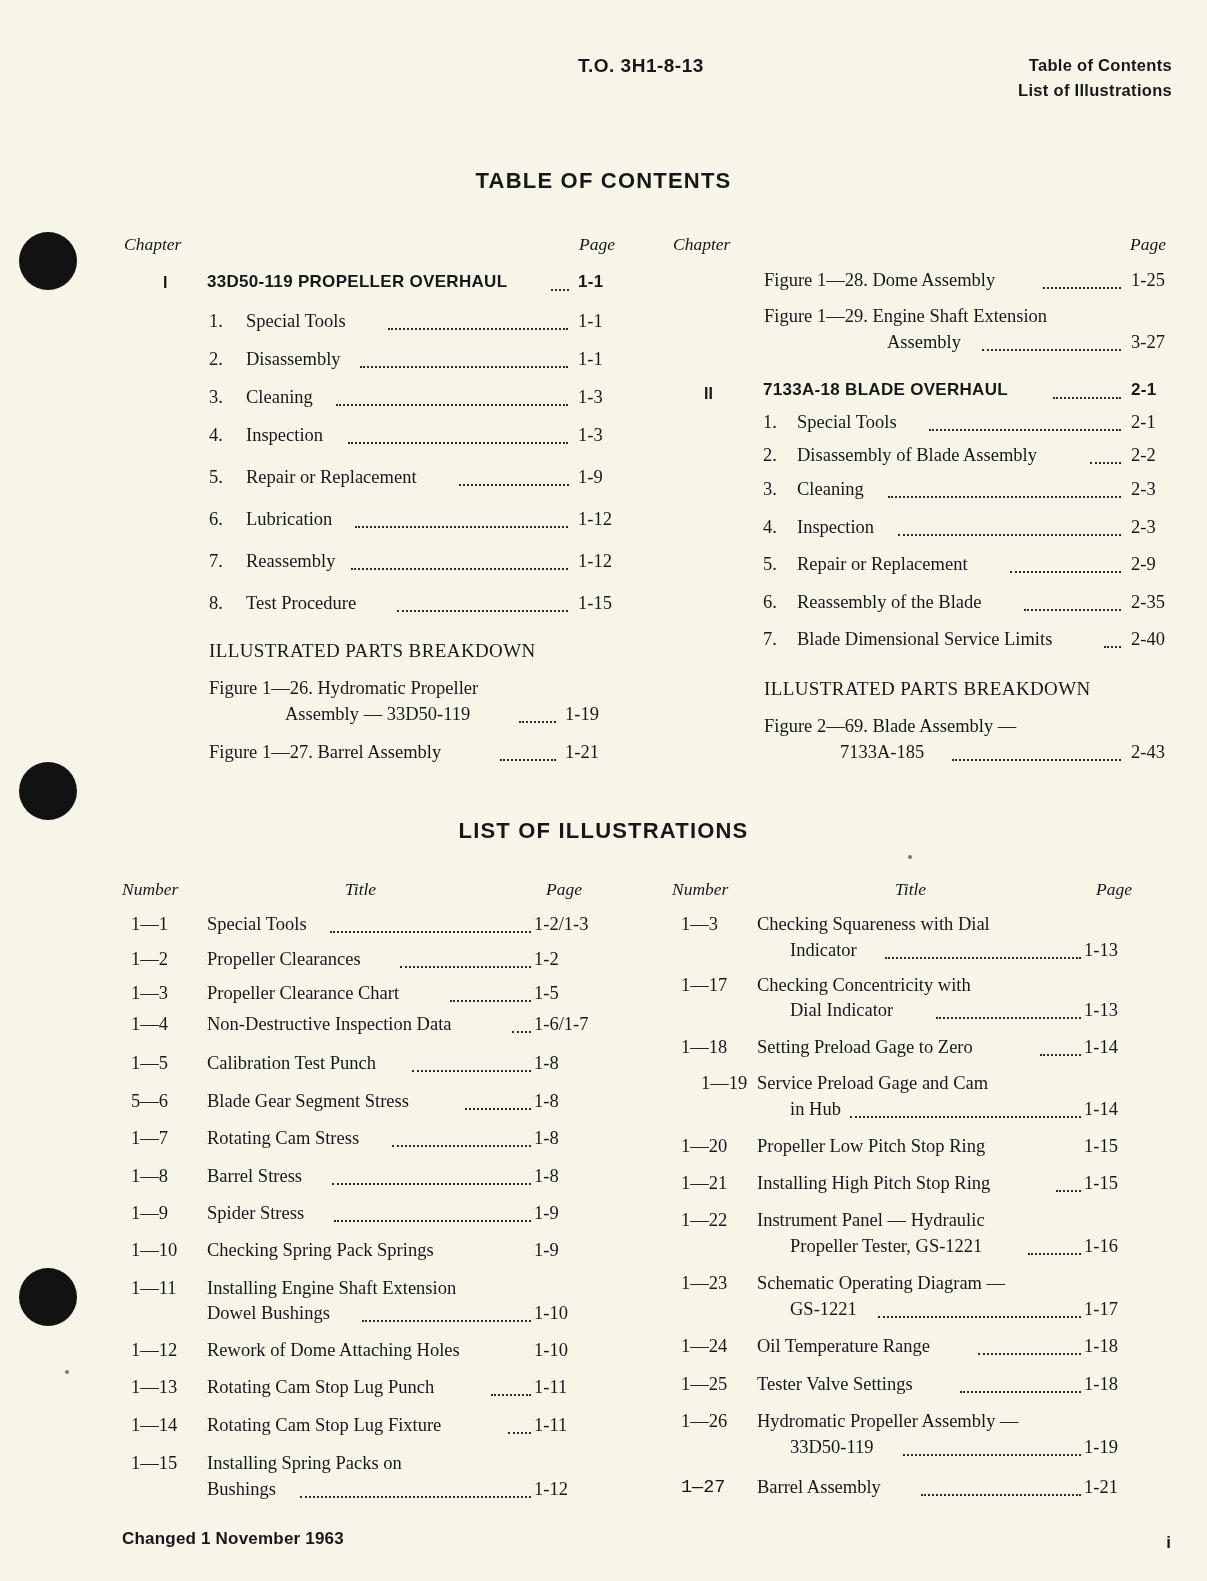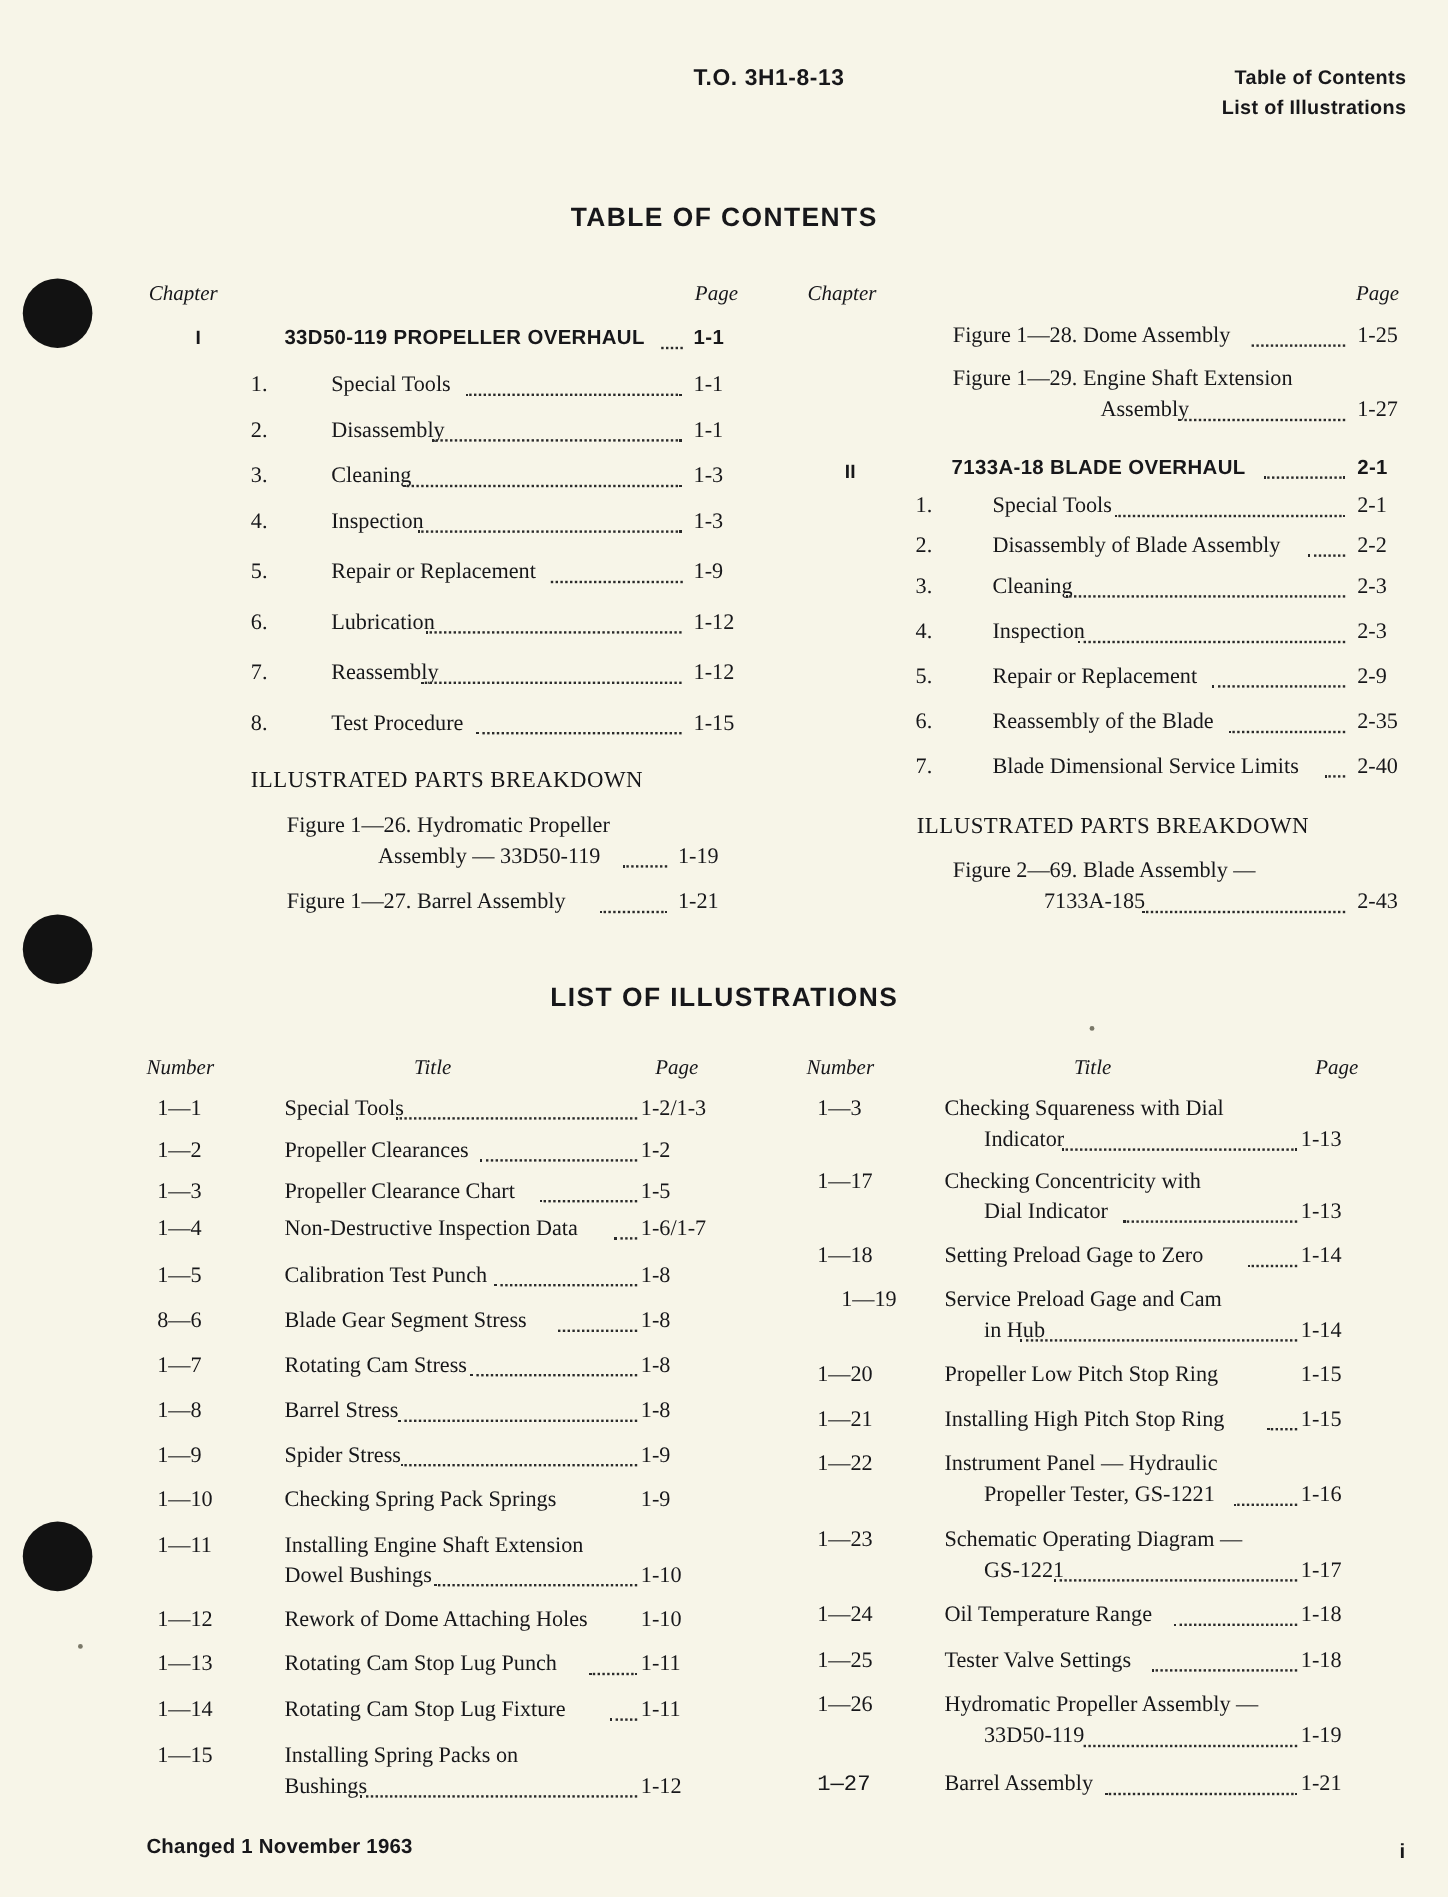--- a/index.html
+++ b/index.html
@@ -83,21 +83,20 @@
     line-height: 1.15;
     white-space: nowrap;
   }
   .row .num {
     position: absolute;
     text-align: left;
   }
   .row .txt {
     position: absolute;
     white-space: nowrap;
-    margin-left: 30px;
   }
   .row .pg {
     position: absolute;
     text-align: left;
   }
   .dots {
     position: absolute;
     border-bottom: 2.5px dotted #2a2a2a;
     height: 0;
   }
@@ -244,21 +243,21 @@
     <span class="txt" style="left:764px;">Figure 1—28. Dome Assembly</span>
     <span class="dots" style="left:1043px; top:17px; width:78px;"></span>
     <span class="pg" style="left:1131px;">1-25</span>
   </div>
   <div class="row" style="left:0; top:306px;">
     <span class="txt" style="left:764px;">Figure 1—29. Engine Shaft Extension</span>
   </div>
   <div class="row" style="left:0; top:332px;">
     <span class="txt" style="left:887px;">Assembly</span>
     <span class="dots" style="left:982px; top:17px; width:139px;"></span>
-    <span class="pg" style="left:1131px;">1-27</span>
+    <span class="pg" style="left:1131px;">3-27</span>
   </div>
 
   <div class="chapnum" style="left:704px; top:385px;">II</div>
   <div class="row" style="left:0; top:380px;">
     <span class="txt bold" style="left:763px;">7133A-18 BLADE OVERHAUL</span>
     <span class="dots" style="left:1053px; top:17px; width:68px;"></span>
     <span class="pg bold" style="left:1131px;">2-1</span>
   </div>
 
   <div class="row" style="left:0; top:412px;">
@@ -348,21 +347,21 @@
     <span class="dots" style="left:512px; top:17px; width:19px;"></span>
     <span class="pg" style="left:534px;">1-6/1-7</span>
   </div>
   <div class="row" style="left:0; top:1053px;">
     <span class="num" style="left:131px;">1—5</span>
     <span class="txt" style="left:207px;">Calibration Test Punch</span>
     <span class="dots" style="left:412px; top:17px; width:119px;"></span>
     <span class="pg" style="left:534px;">1-8</span>
   </div>
   <div class="row" style="left:0; top:1091px;">
-    <span class="num" style="left:131px;">8—6</span>
+    <span class="num" style="left:131px;">5—6</span>
     <span class="txt" style="left:207px;">Blade Gear Segment Stress</span>
     <span class="dots" style="left:465px; top:17px; width:66px;"></span>
     <span class="pg" style="left:534px;">1-8</span>
   </div>
   <div class="row" style="left:0; top:1128px;">
     <span class="num" style="left:131px;">1—7</span>
     <span class="txt" style="left:207px;">Rotating Cam Stress</span>
     <span class="dots" style="left:392px; top:17px; width:139px;"></span>
     <span class="pg" style="left:534px;">1-8</span>
   </div>

